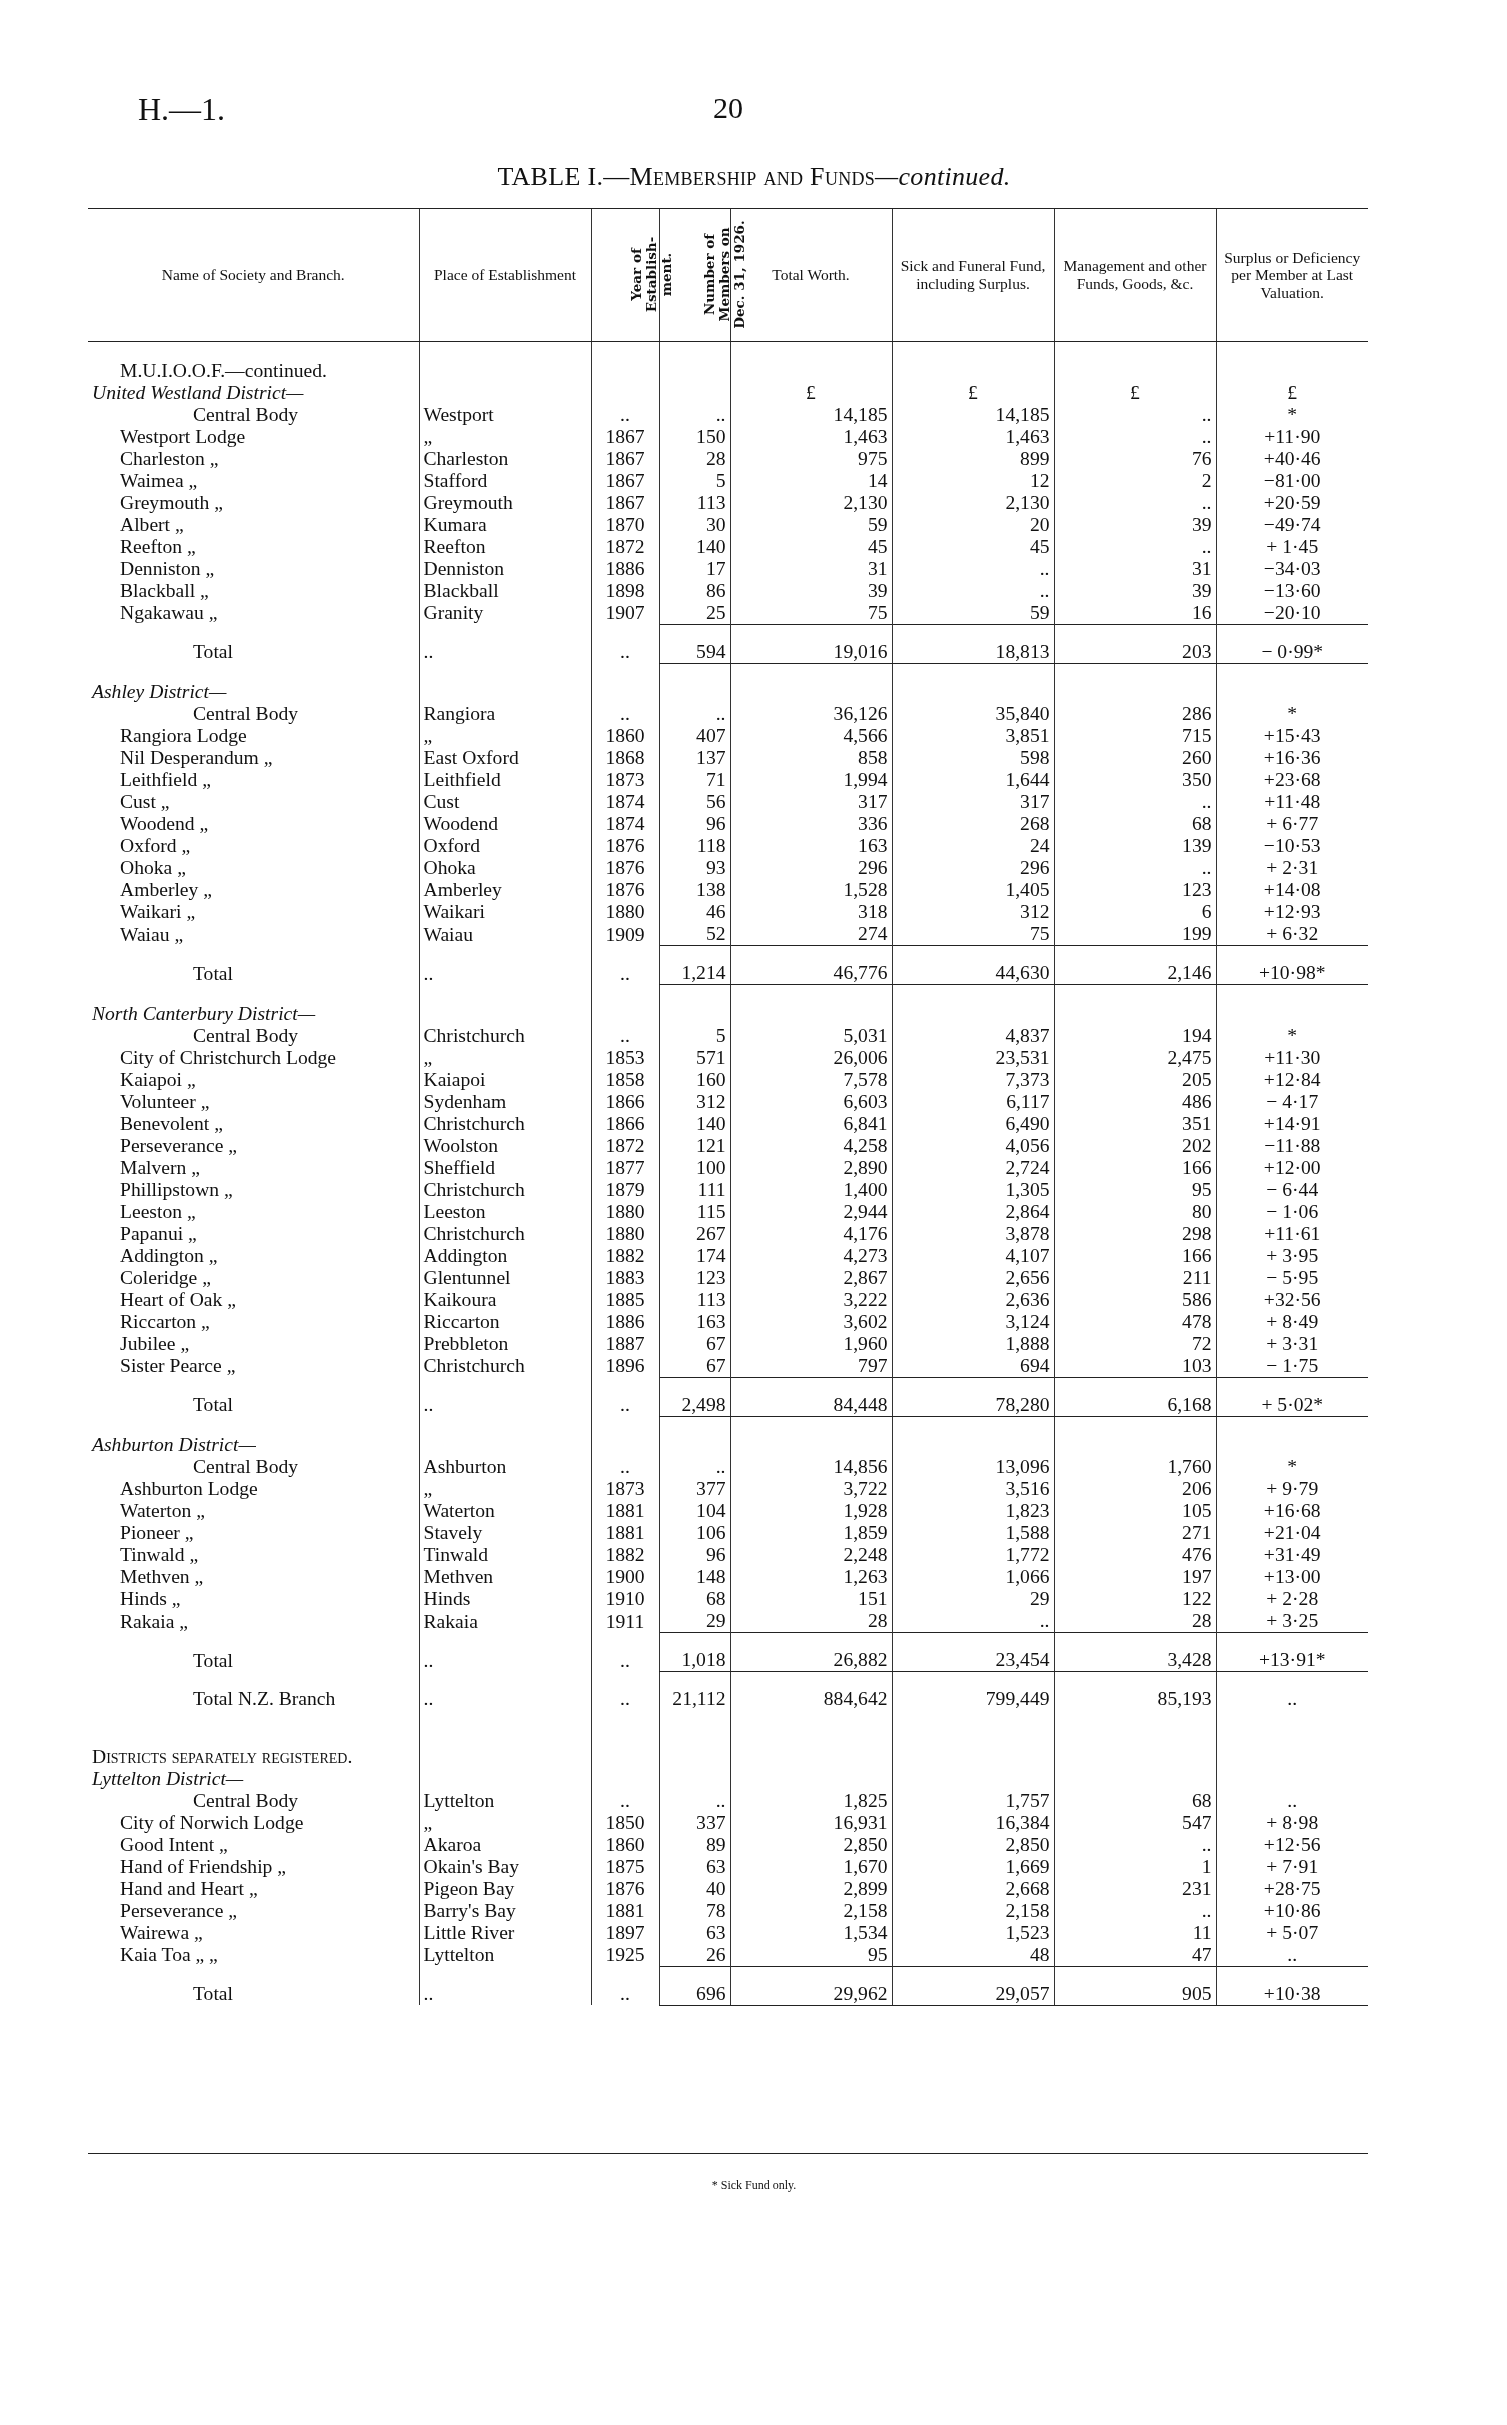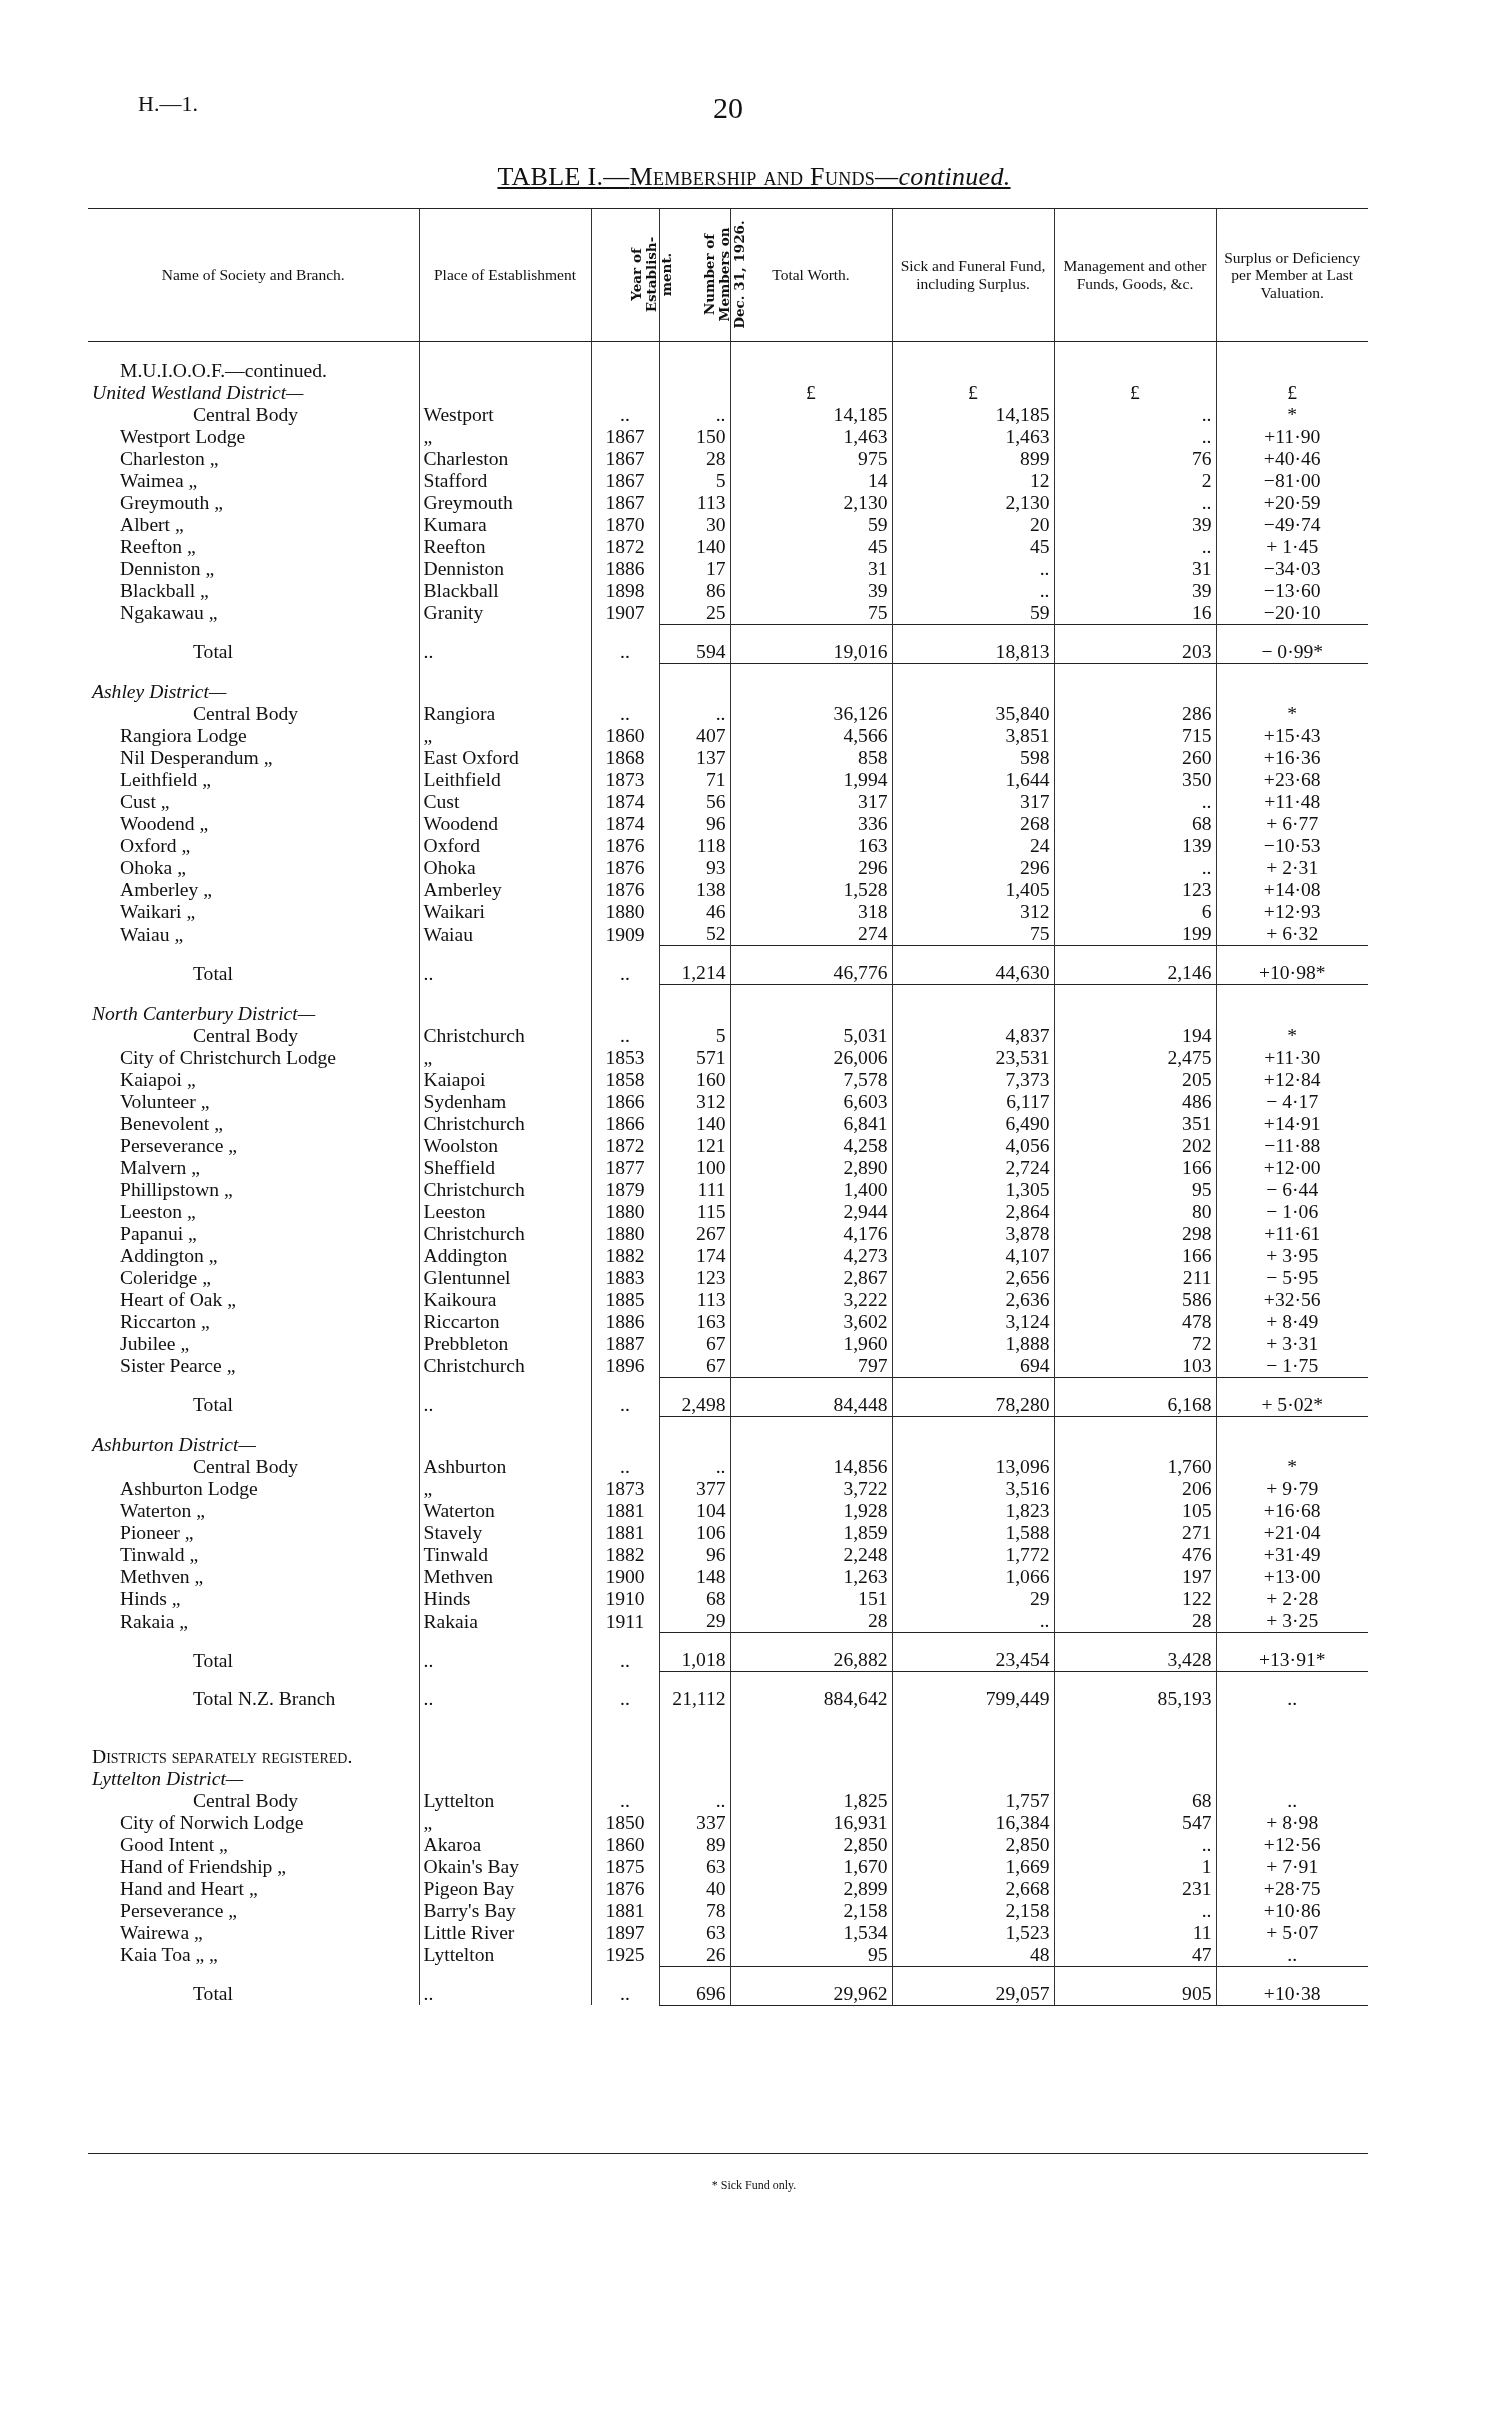--- a/index.html
+++ b/index.html
@@ -1,19 +1,19 @@
 <!DOCTYPE html>
 <html style="font-size:10.8px"><head>
 <meta charset="utf-8">
 <style>
   html,body{margin:0;padding:0;background:#fff;}
   body{width:1508px;height:2426px;position:relative;font-family:"Liberation Serif","DejaVu Serif",serif;color:#111;overflow:hidden;}
-  .hdr-left{position:absolute;left:138px;top:91px;font-size:22px;}
+  .hdr-left{position:absolute;left:138px;top:91px;font-size:32px;}
   .hdr-page{position:absolute;left:713px;top:91px;font-size:30px;}
-  .title{position:absolute;left:0;width:1508px;top:162px;text-align:center;font-size:26px;letter-spacing:0.3px;text-decoration:underline;}
+  .title{position:absolute;left:0;width:1508px;top:162px;text-align:center;font-size:26px;letter-spacing:0.3px;}
   .title .sc{font-variant:small-caps;}
   .title i{font-style:italic;}
   table.main{position:absolute;left:88px;top:208px;width:1280px;border-collapse:collapse;table-layout:fixed;font-size:19.6px;line-height:22px;}
   table.main th{font-weight:normal;font-size:15.5px;line-height:17.6px;vertical-align:middle;text-align:center;border-top:1.4px solid #222;border-bottom:1.4px solid #222;height:132px;padding:0 2.7px;}
   table.main td{padding:0 4px;white-space:nowrap;vertical-align:bottom;}
   .vl{border-left:1px solid #333;}
   .rot{display:inline-block;transform:rotate(-90deg);white-space:nowrap;font-family:"DejaVu Serif",serif;font-weight:bold;font-size:13.5px;line-height:15px;}
   .num{text-align:right;}
   .ctr{text-align:center;}
   .name{text-align:left;}

